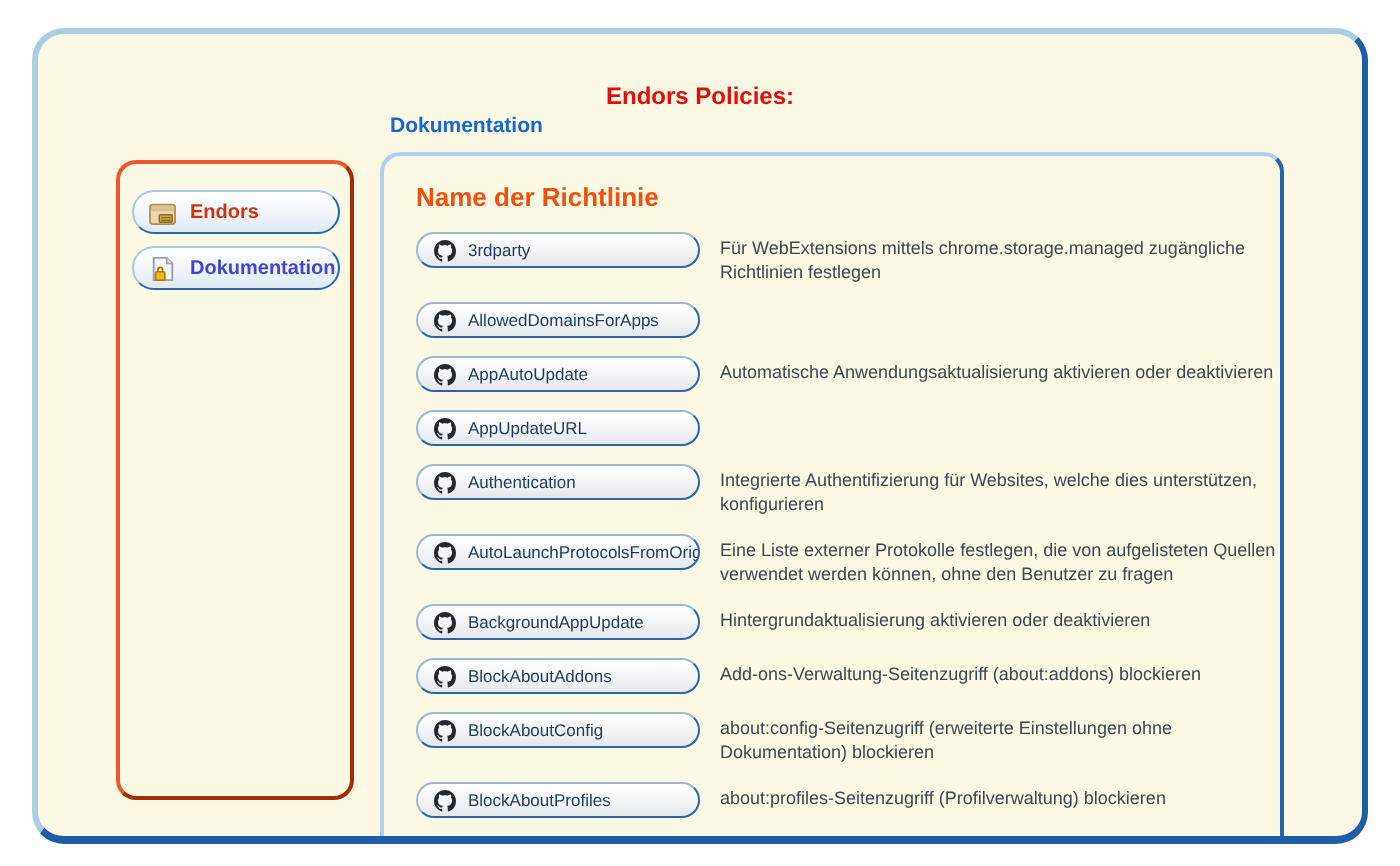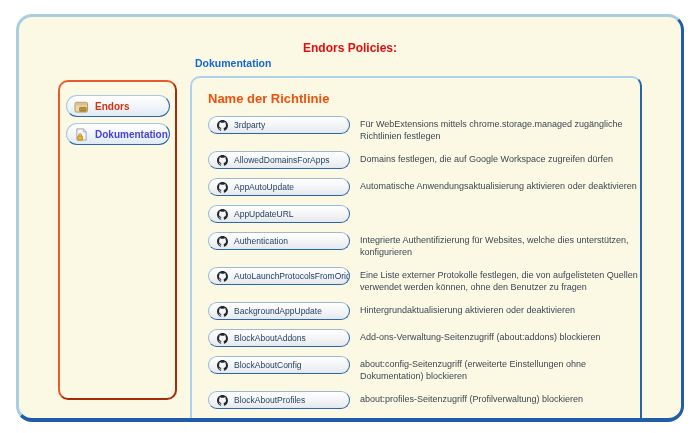--- a/index.html
+++ b/index.html
@@ -118,21 +118,20 @@
         <div class="policy-desc">Für WebExtensions mittels chrome.storage.managed zugängliche Richtlinien festlegen</div>
       </div>
 
       <div class="policy-row">
         <div class="policy-pill">
           <svg class="gh" viewBox="0 0 24 24">
               <path fill="#24292f" d="M12 0C5.37 0 0 5.37 0 12c0 5.31 3.435 9.795 8.205 11.385.6.105.825-.255.825-.57 0-.285-.015-1.23-.015-2.235-3.015.555-3.795-.735-4.035-1.41-.135-.345-.72-1.41-1.23-1.695-.42-.225-1.02-.78-.015-.795.945-.015 1.62.87 1.845 1.23 1.08 1.815 2.805 1.305 3.495.99.105-.78.42-1.305.765-1.605-2.67-.3-5.46-1.335-5.46-5.925 0-1.305.465-2.385 1.23-3.225-.12-.3-.54-1.53.12-3.18 0 0 1.005-.315 3.3 1.23.96-.27 1.98-.405 3-.405s2.04.135 3 .405c2.295-1.56 3.3-1.23 3.3-1.23.66 1.65.24 2.88.12 3.18.765.84 1.23 1.905 1.23 3.225 0 4.605-2.805 5.625-5.475 5.925.435.375.81 1.095.81 2.22 0 1.605-.015 2.895-.015 3.3 0 .315.225.69.825.57A12.02 12.02 0 0 0 24 12c0-6.63-5.37-12-12-12z"></path>
             </svg>
           <span class="pname">AllowedDomainsForApps</span>
         </div>
-        <div class="policy-desc">Domains festlegen, die auf Google Workspace zugreifen dürfen</div>
       </div>
 
       <div class="policy-row">
         <div class="policy-pill">
           <svg class="gh" viewBox="0 0 24 24">
               <path fill="#24292f" d="M12 0C5.37 0 0 5.37 0 12c0 5.31 3.435 9.795 8.205 11.385.6.105.825-.255.825-.57 0-.285-.015-1.23-.015-2.235-3.015.555-3.795-.735-4.035-1.41-.135-.345-.72-1.41-1.23-1.695-.42-.225-1.02-.78-.015-.795.945-.015 1.62.87 1.845 1.23 1.08 1.815 2.805 1.305 3.495.99.105-.78.42-1.305.765-1.605-2.67-.3-5.46-1.335-5.46-5.925 0-1.305.465-2.385 1.23-3.225-.12-.3-.54-1.53.12-3.18 0 0 1.005-.315 3.3 1.23.96-.27 1.98-.405 3-.405s2.04.135 3 .405c2.295-1.56 3.3-1.23 3.3-1.23.66 1.65.24 2.88.12 3.18.765.84 1.23 1.905 1.23 3.225 0 4.605-2.805 5.625-5.475 5.925.435.375.81 1.095.81 2.22 0 1.605-.015 2.895-.015 3.3 0 .315.225.69.825.57A12.02 12.02 0 0 0 24 12c0-6.63-5.37-12-12-12z"></path>
             </svg>
           <span class="pname">AppAutoUpdate</span>
         </div>
         <div class="policy-desc">Automatische Anwendungsaktualisierung aktivieren oder deaktivieren</div>

